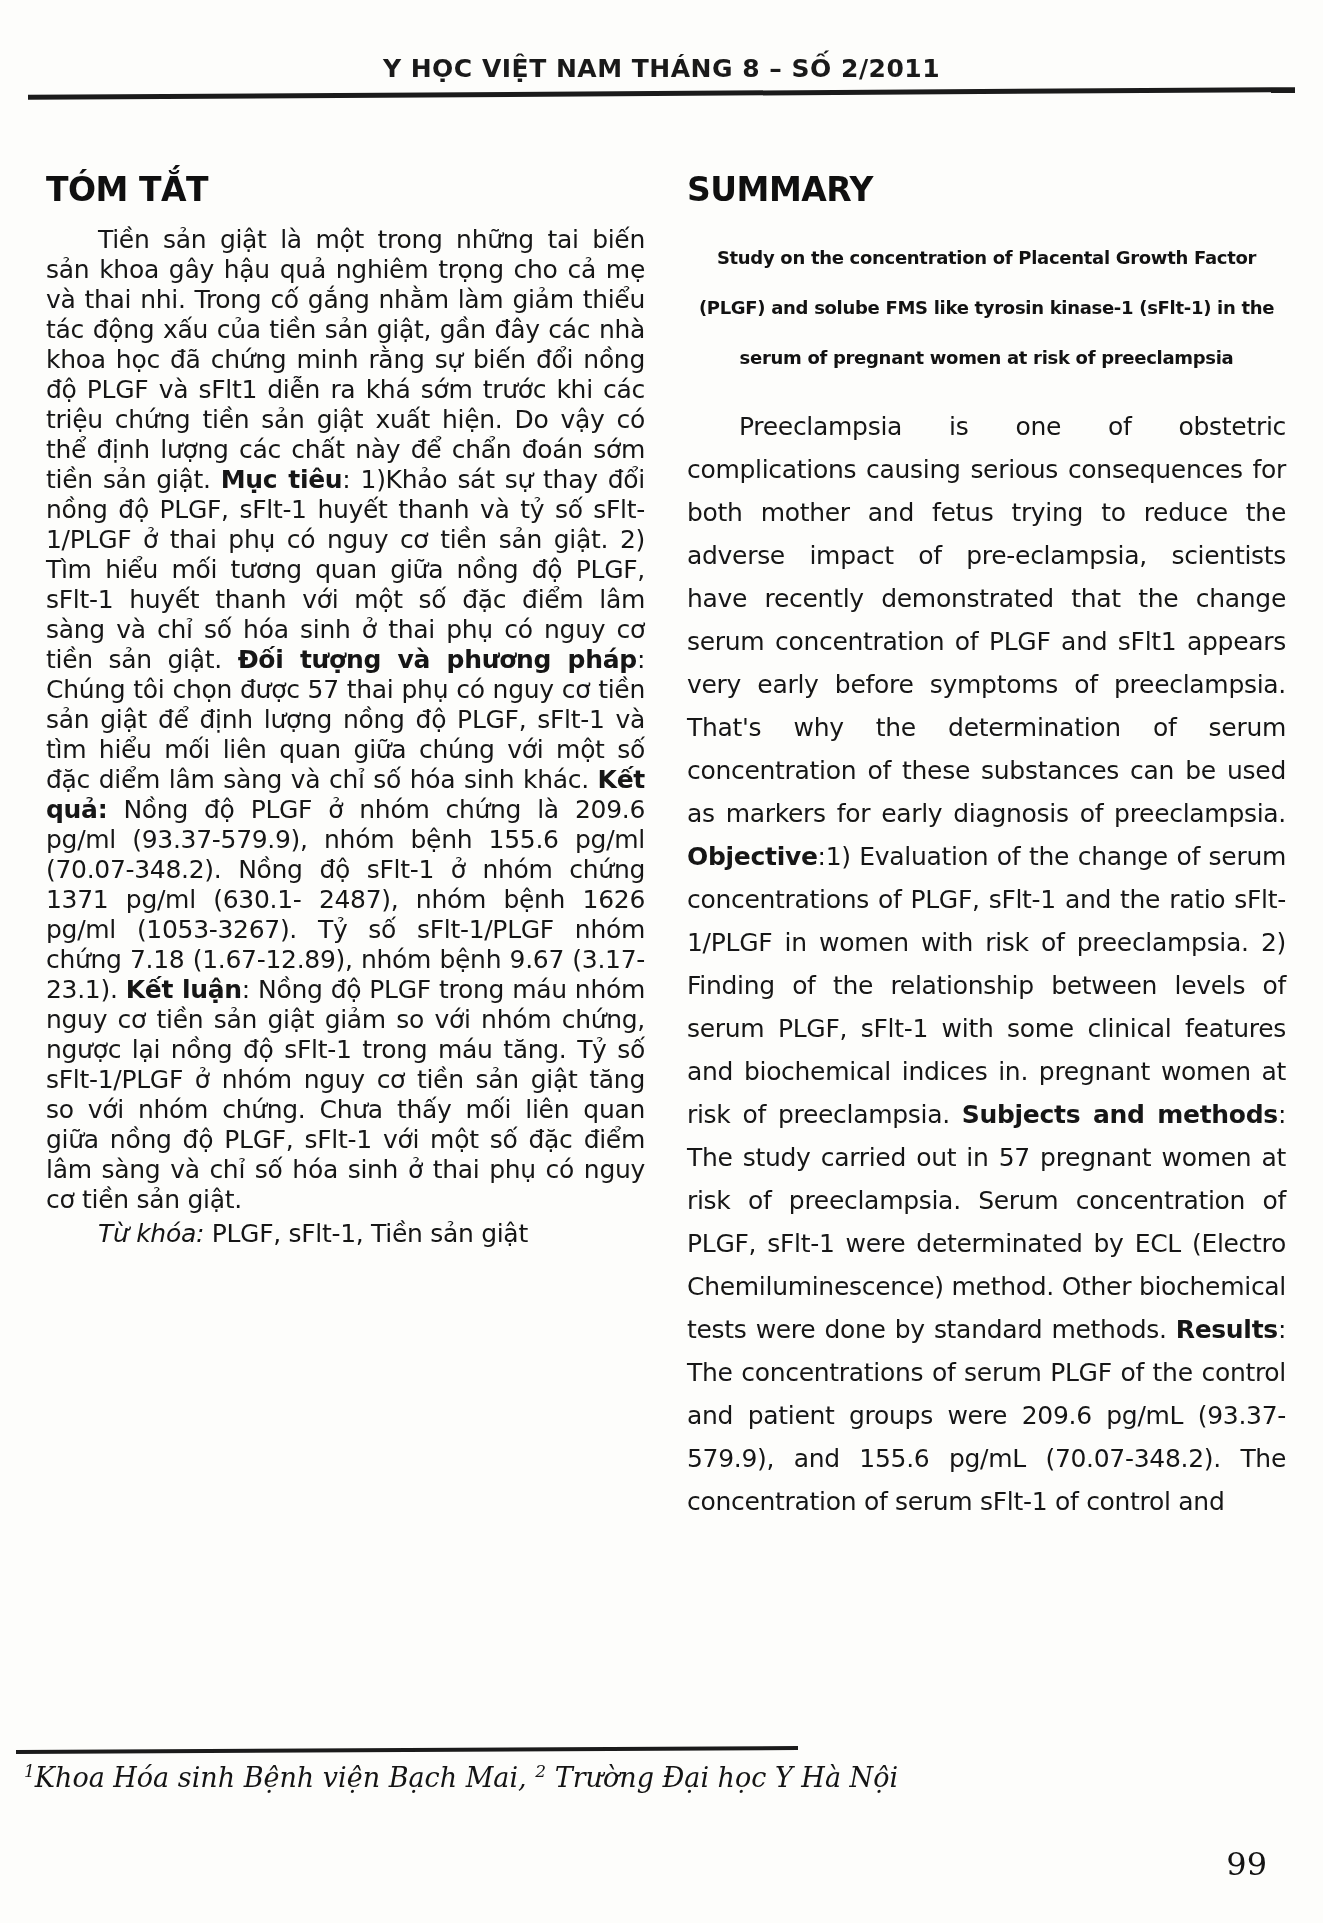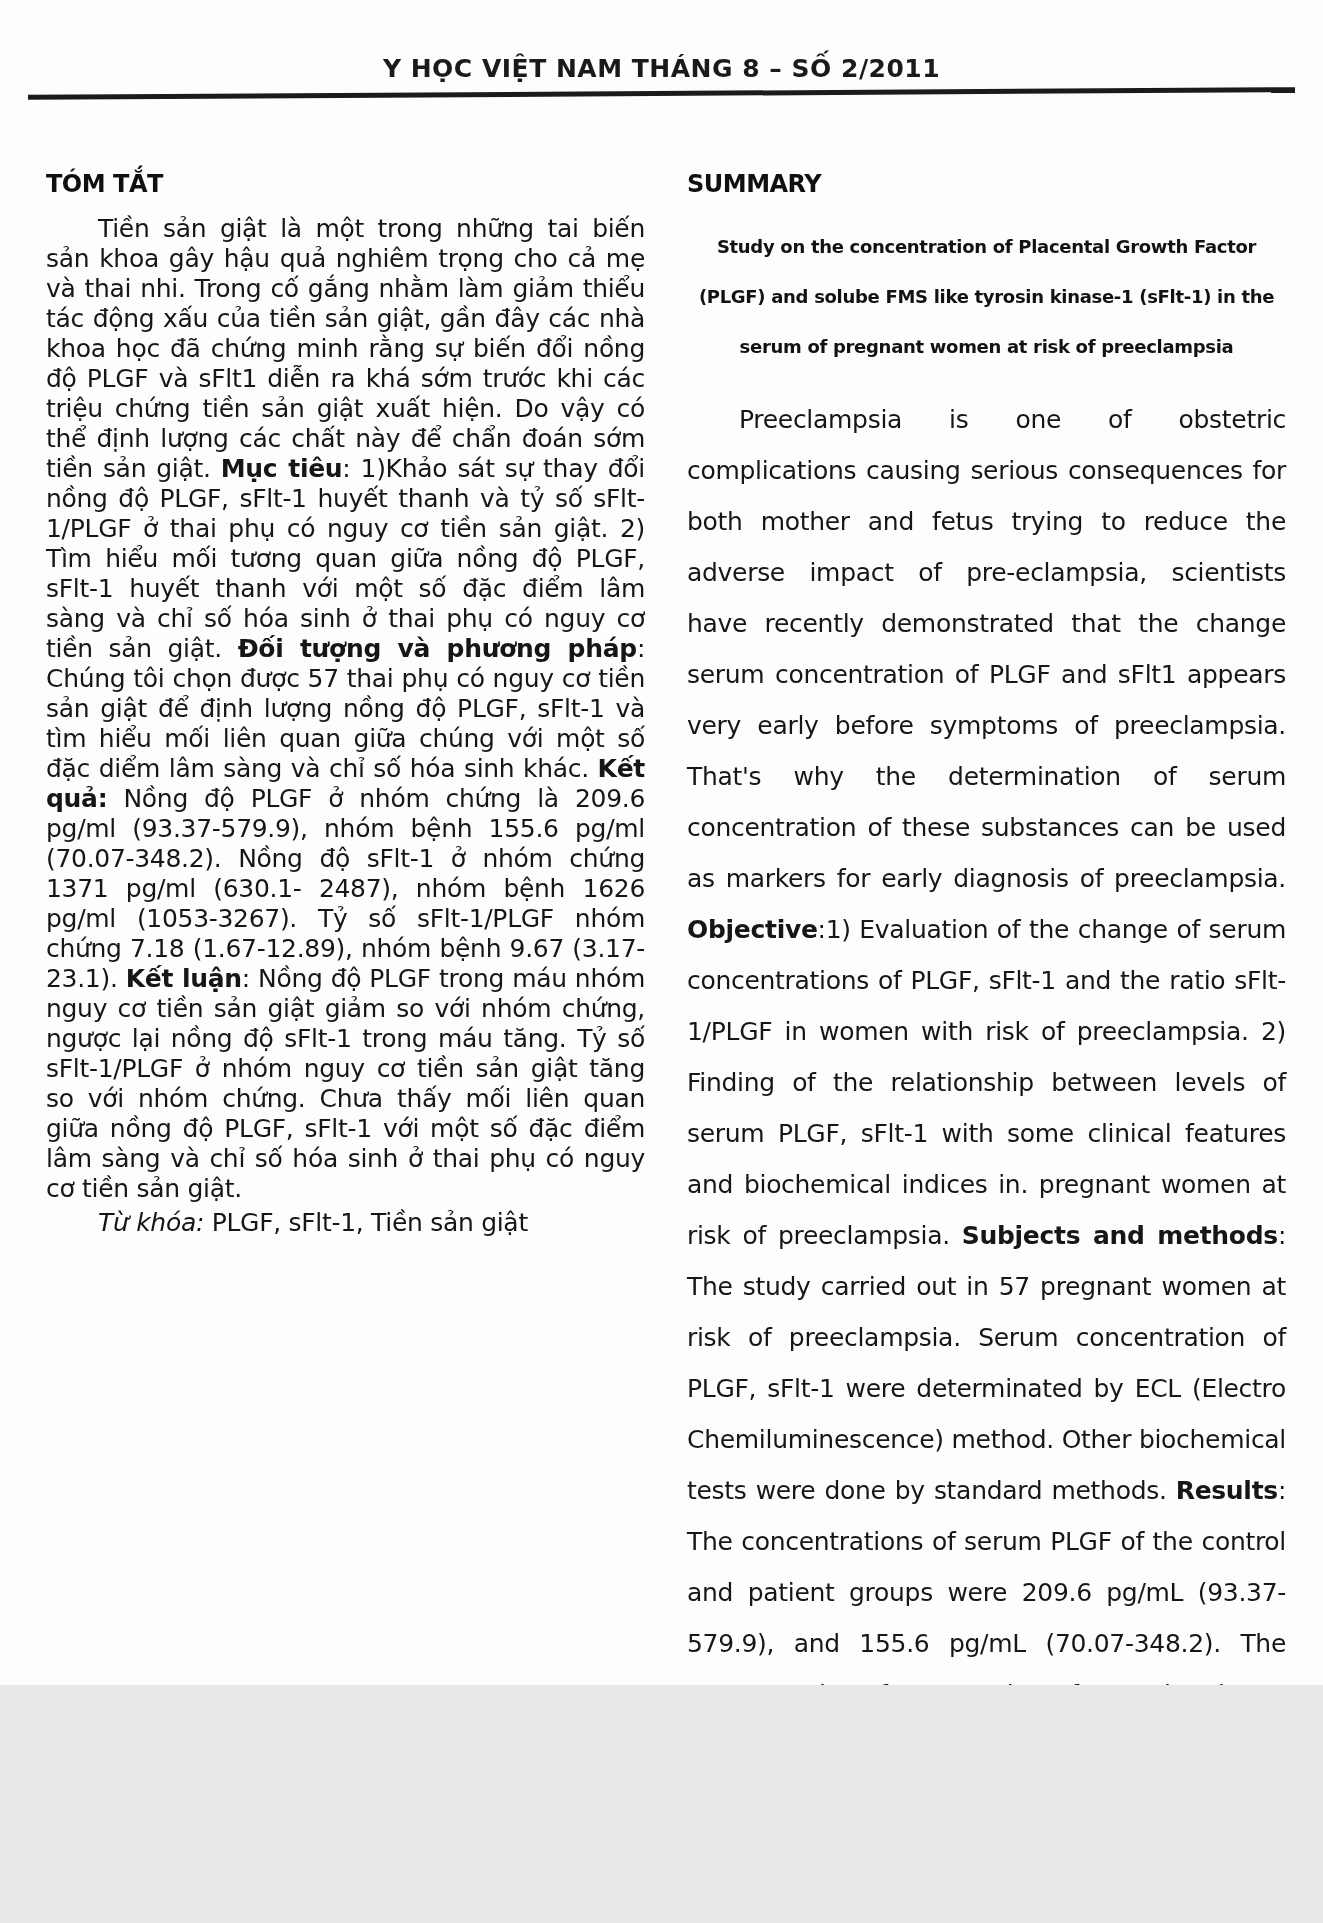--- a/index.html
+++ b/index.html
@@ -1,19 +1,19 @@
 <!DOCTYPE html>
 <html><head>
 <meta charset="utf-8">
 <style>
   html, body { margin:0; padding:0; background:#e8e8e6; }
   .page {
     position: relative;
     width: 1323px;
-    height: 1685px;
+    height: 1923px;
     margin: 0 auto;
     background: #fdfdfb;
     color: #151515;
     font-family: "DejaVu Sans", sans-serif;
     overflow: hidden;
   }
 
   
   .journal-header {
     padding-top: 54px;
@@ -58,36 +58,36 @@
   .columns {
     display: flex;
     gap: 42px;
     padding: 0 37px 0 46px;
     margin-top: 74px;
   }
   .col { width: 600px; }
 
   .col-heading {
     margin: 0 0 16px 0;
-    font-size: 24px;
+    font-size: 33px;
     font-weight: bold;
     letter-spacing: -0.5px;
     color: #101010;
   }
   .col-heading.summary { margin-bottom: 24px; }
 
   .body-par {
     margin: 0;
     font-size: 25px;
     line-height: 30px;
     text-align: justify;
     letter-spacing: -0.3px;
     color: #161616;
   }
-  .body-par.en { line-height: 51px; }
+  .body-par.en { line-height: 43px; }
   .indent { text-indent: 52px; }
   .body-par b { letter-spacing: -0.3px; }
 
   .en-subtitle {
     margin: 6px 2px 22px 2px;
     text-align: center;
     font-weight: bold;
     font-size: 18px;
     line-height: 50px;
     letter-spacing: -0.3px;

